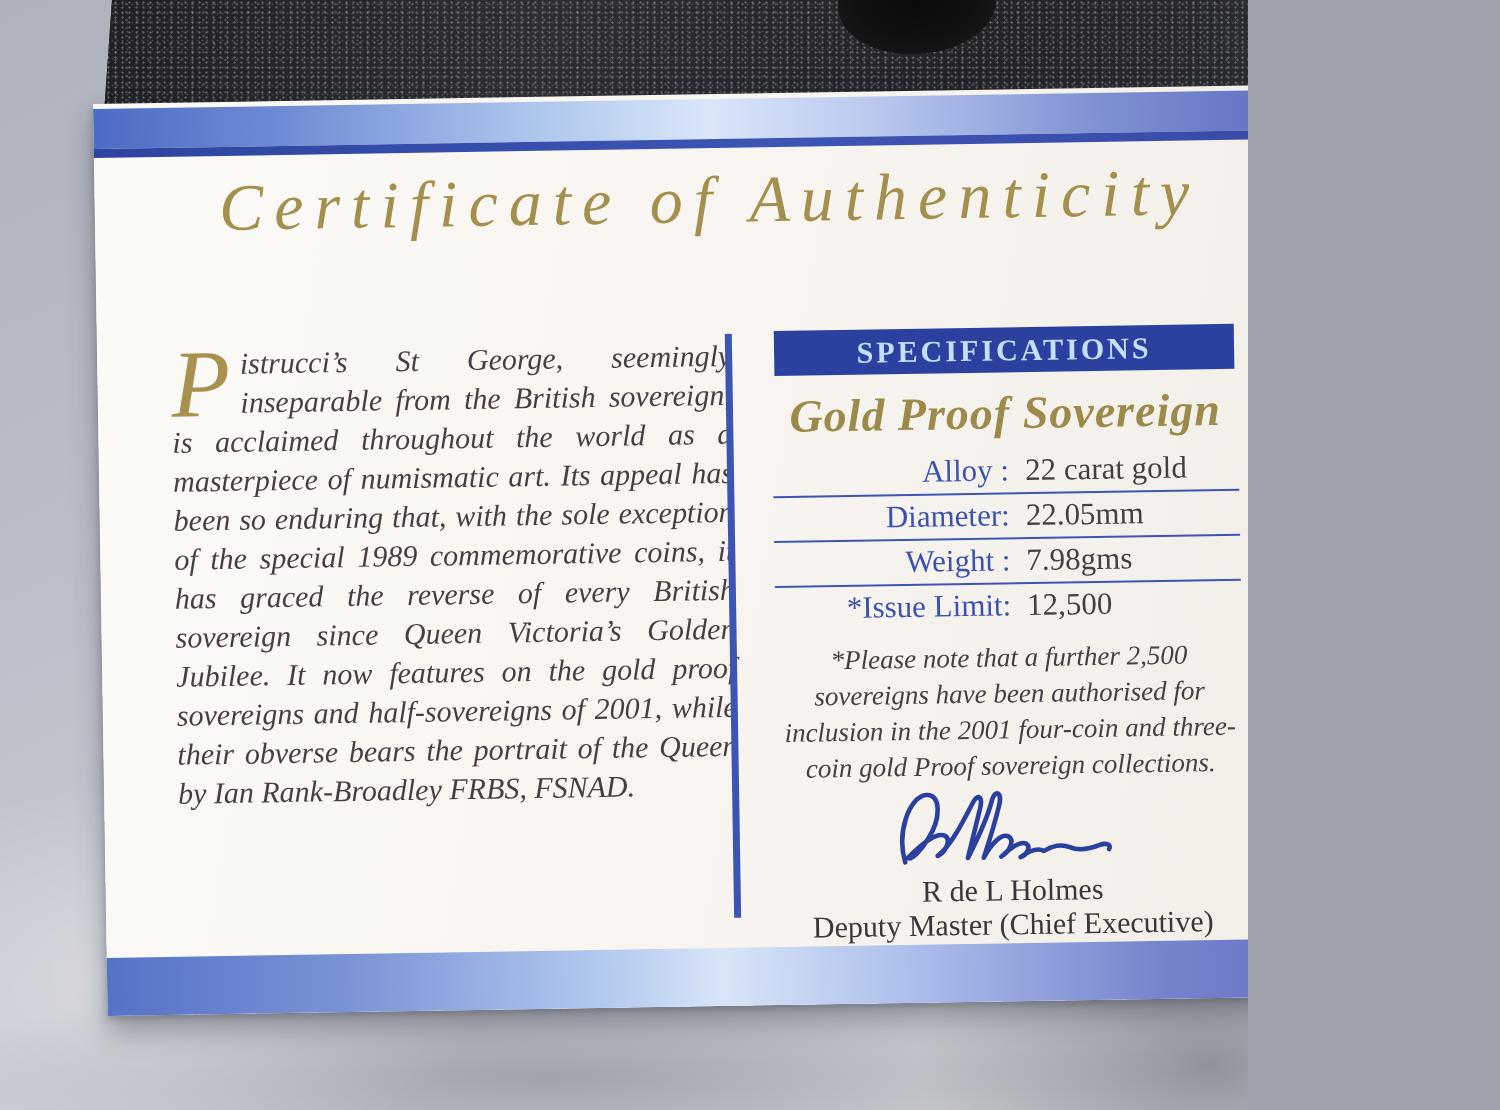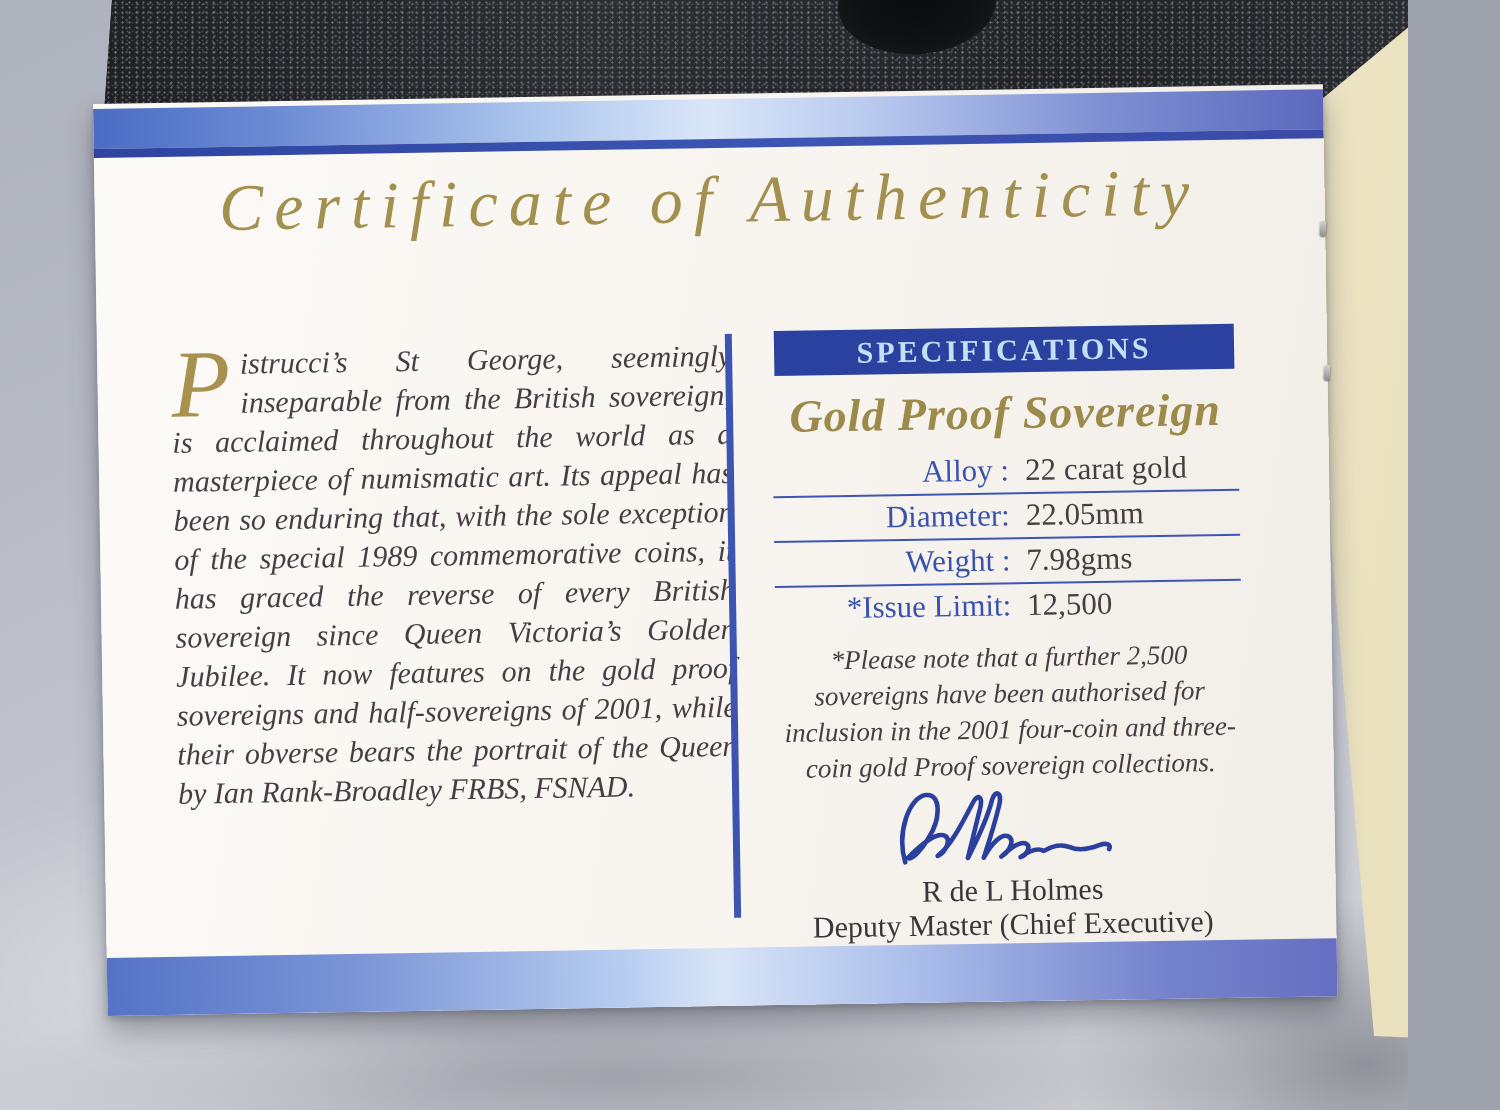--- a/index.html
+++ b/index.html
@@ -1,17 +1,17 @@
 <!DOCTYPE html>
 <html><head>
 <meta charset="utf-8">
 <style>
   html,body{margin:0;padding:0;background:#9ea2ac;}
   .photo{
-    position:relative;width:1408px;height:1110px;overflow:hidden;
+    position:relative;width:1248px;height:1110px;overflow:hidden;
     background:linear-gradient(155deg,#aeb2bd 0%,#b9bcc6 30%,#c7cad2 62%,#d5d7dc 100%);
     font-family:"Liberation Serif",serif;
   }
   .floor-light{
     position:absolute;inset:0;pointer-events:none;
     background:
       radial-gradient(ellipse 520px 300px at 12% 88%, rgba(255,255,255,.30), transparent 65%),
       radial-gradient(ellipse 900px 150px at 44% 97%, rgba(58,60,72,.30), transparent 70%),
       radial-gradient(ellipse 420px 240px at 97% 96%, rgba(62,64,76,.45), transparent 70%);
   }

